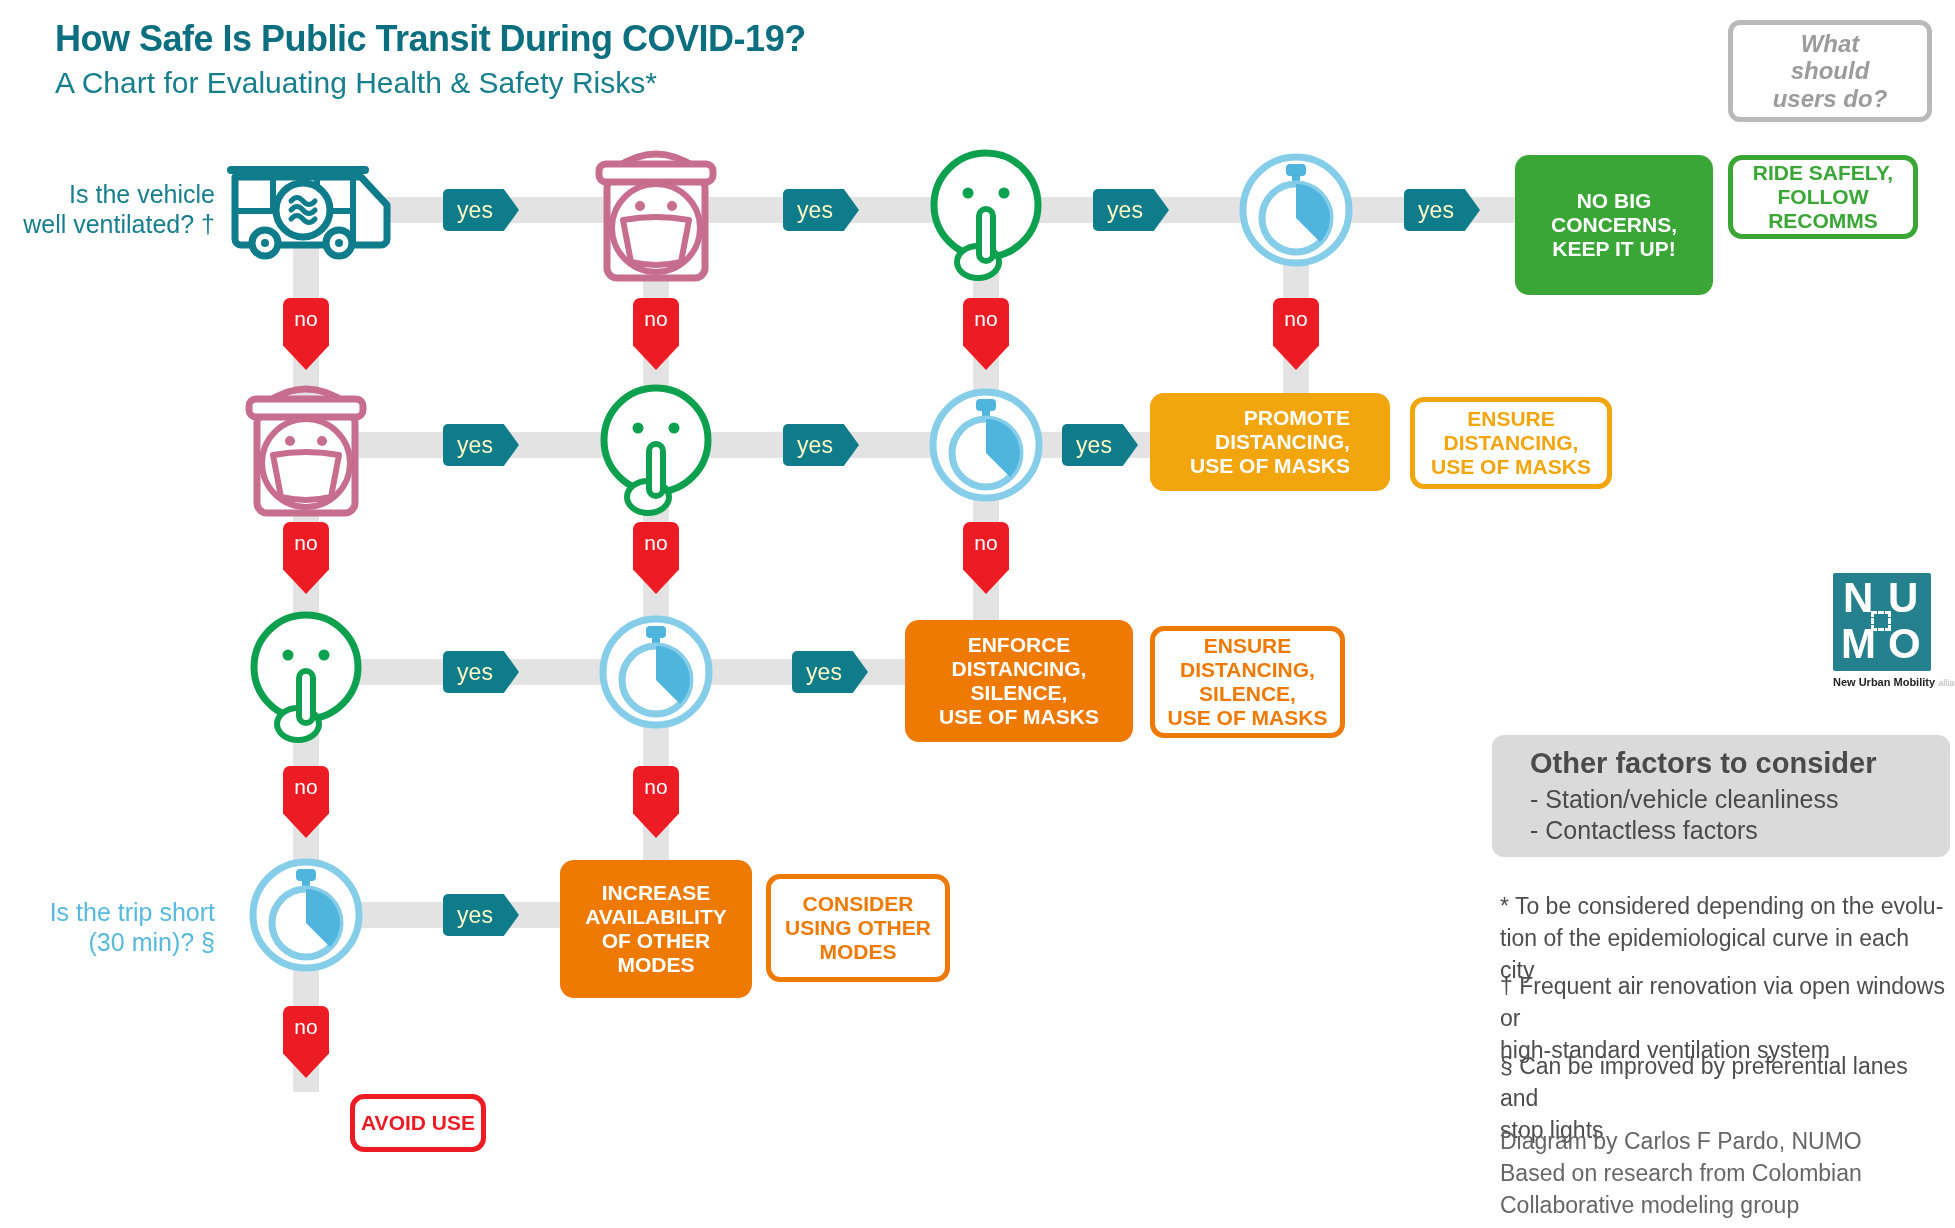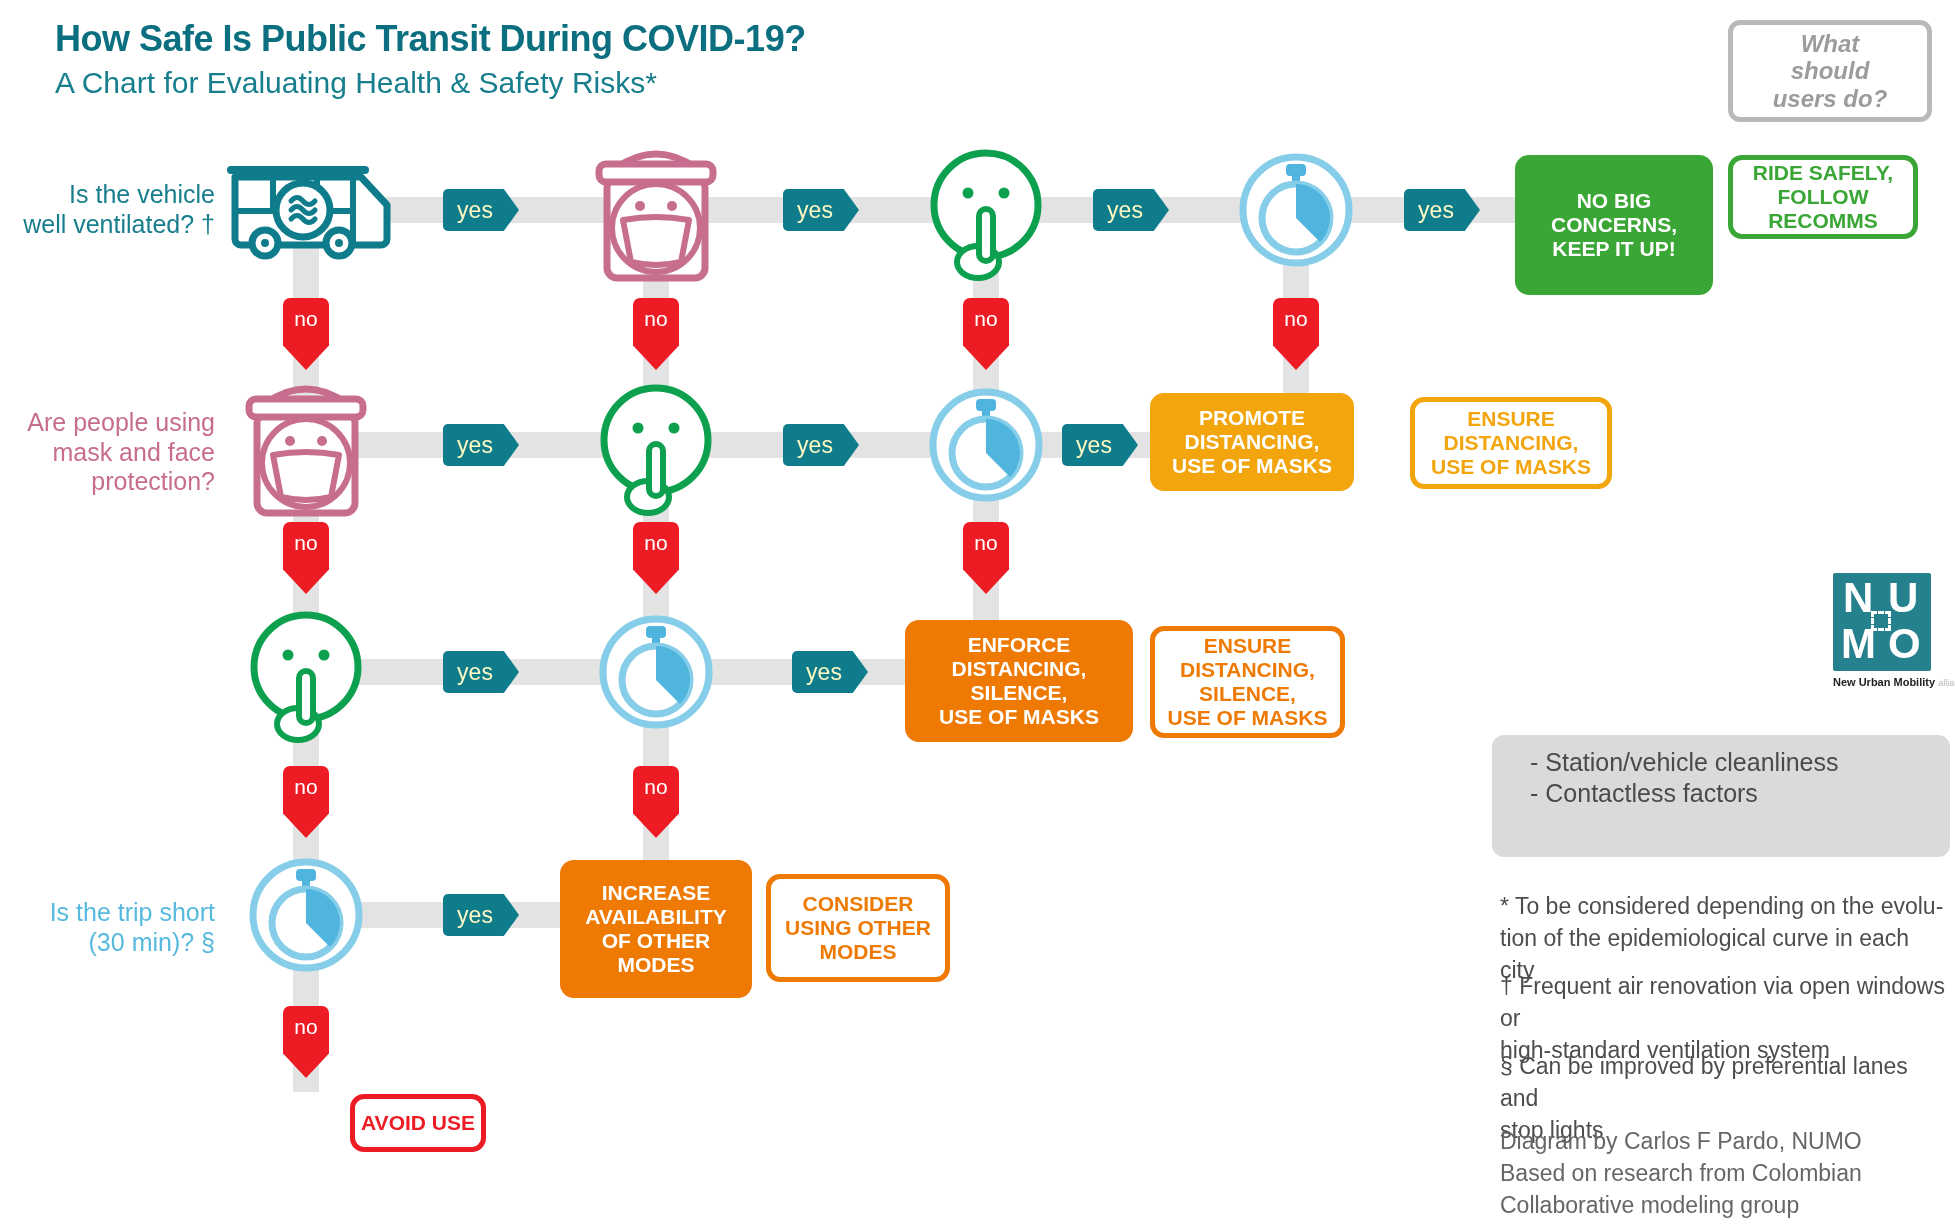--- a/index.html
+++ b/index.html
@@ -217,34 +217,31 @@
   <div class="abs yes-tag" style="left:1404px;top:189px;">yes</div>
   <div class="abs yes-tag" style="left:443px;top:424px;">yes</div>
   <div class="abs yes-tag" style="left:783px;top:424px;">yes</div>
   <div class="abs yes-tag" style="left:1062px;top:424px;">yes</div>
   <div class="abs yes-tag" style="left:443px;top:651px;">yes</div>
   <div class="abs yes-tag" style="left:792px;top:651px;">yes</div>
   <div class="abs yes-tag" style="left:443px;top:894px;">yes</div>
 
   <div class="abs question pre" style="left:15px;top:180px;width:200px;color:#177e8e;">Is the vehicle
 well ventilated? †</div>
-  <div class="abs question pre" style="left:15px;top:408px;width:200px;color:#c76d8e;">Are people using
-mask and face
-protection?</div>
   <div class="abs question pre" style="left:15px;top:898px;width:200px;color:#56b9de;">Is the trip short
 (30 min)? §</div>
 
   <div class="abs box filled green-f pre" style="left:1515px;top:155px;width:198px;height:140px;">NO BIG
 CONCERNS,
 KEEP IT UP!</div>
   <div class="abs box outline green-o pre" style="left:1728px;top:155px;width:190px;height:84px;">RIDE SAFELY,
 FOLLOW
 RECOMMS</div>
 
-  <div class="abs box filled amber-f pre" style="left:1150px;top:393px;width:204px;height:98px;">PROMOTE
+  <div class="abs box filled amber-f pre" style="left:1150px;top:393px;width:240px;height:98px;text-align:right;">PROMOTE
 DISTANCING,
 USE OF MASKS</div>
   <div class="abs box outline amber-o pre" style="left:1410px;top:397px;width:202px;height:92px;">ENSURE
 DISTANCING,
 USE OF MASKS</div>
 
   <div class="abs box filled orange-f pre" style="left:905px;top:620px;width:228px;height:122px;">ENFORCE
 DISTANCING,
 SILENCE,
 USE OF MASKS</div>
@@ -269,20 +266,21 @@
     <span class="m">M</span>
     <span class="o">O</span>
     <span class="dash"></span>
   </div>
   <div class="abs numo-word">
     <b>New Urban Mobility</b>
     <i>alliance</i>
   </div>
 
   <div class="abs factors">
+    <h3>Other factors to consider</h3>
     <div>- Station/vehicle cleanliness</div>
     <div>- Contactless factors</div>
   </div>
 
   <div class="abs footnote pre" style="left:1500px;top:890px;">* To be considered depending on the evolu-
 tion of the epidemiological curve in each city</div>
   <div class="abs footnote pre" style="left:1500px;top:970px;">† Frequent air renovation via open windows or
 high-standard ventilation system</div>
   <div class="abs footnote pre" style="left:1500px;top:1050px;">§ Can be improved by preferential lanes and
 stop lights</div>

